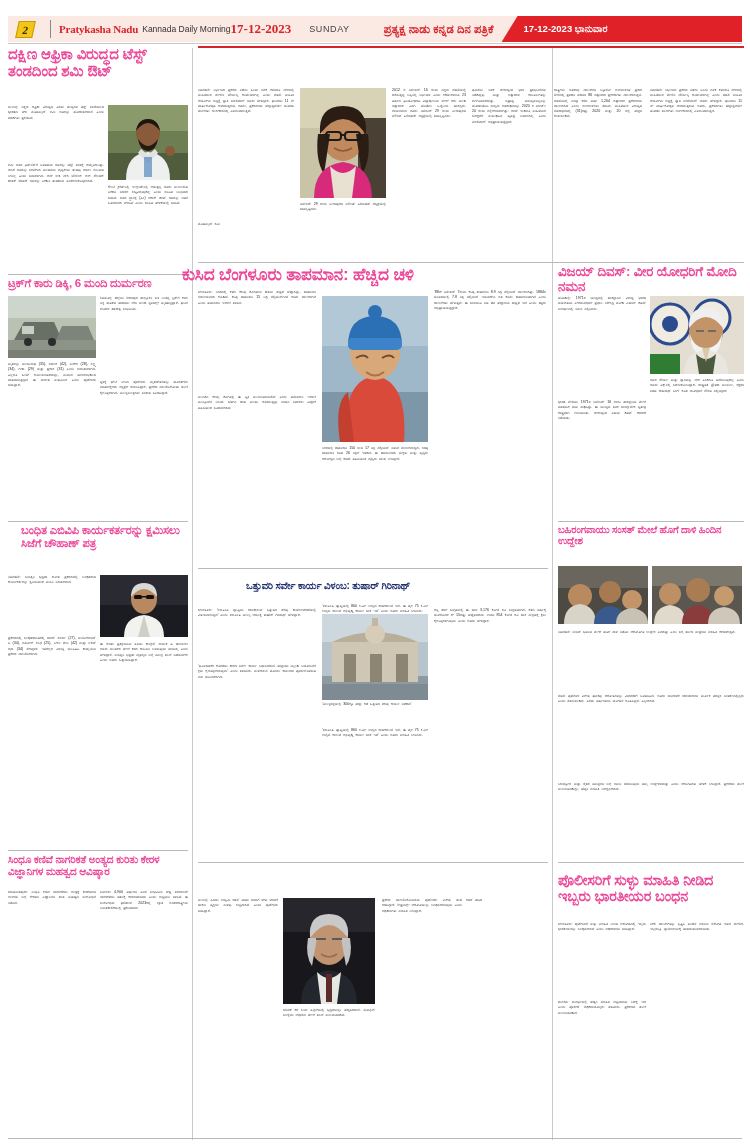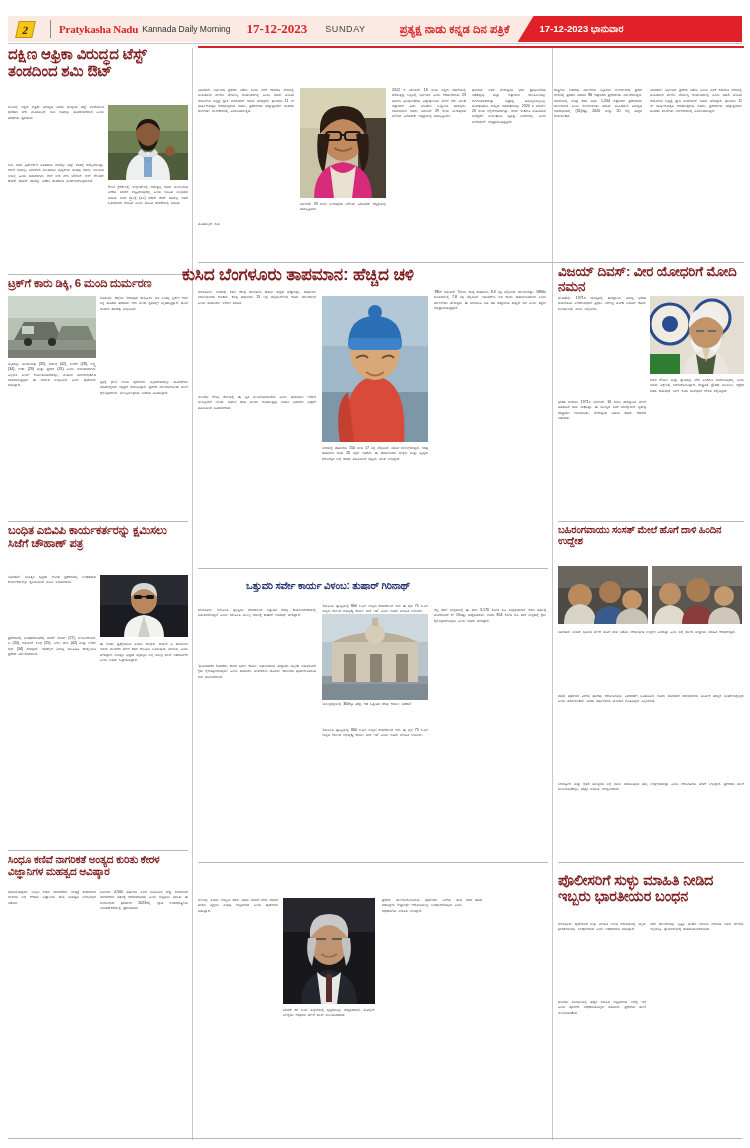--- a/index.html
+++ b/index.html
@@ -54,21 +54,20 @@
   .mast-sub {
     color: #333;
     font-size: 8.5px;
     margin-left: 4px;
     white-space: nowrap;
   }
   .mast-date {
     color: #d8232a;
     font-weight: bold;
     font-size: 13px;
-    margin-left: 16px;
     font-family: "Liberation Serif", serif;
     white-space: nowrap;
   }
   .mast-day {
     color: #444;
     font-size: 9px;
     margin-left: 18px;
     letter-spacing: 0.6px;
     white-space: nowrap;
   }
@@ -102,21 +101,21 @@
   
   .panel { position: absolute; }
 
   .rule-h { background: #b9b9b9; height: 1px; position: absolute; }
   .rule-v { background: #c9c9c9; width: 1px; position: absolute; }
   .rule-red { background: #d8232a; height: 1.5px; position: absolute; }
 
   
   .hl {
     font-weight: bold;
-    color: #7f1d1d;
+    color: #ec4899;
     line-height: 1.12;
     letter-spacing: -0.2px;
     font-family: "Liberation Sans", sans-serif;
   }
   .hl-red { color: #d8232a; }
   .hl-blue { color: #23306e; }
 
   
   .col { position: absolute; overflow: hidden; }
   .txt {
@@ -196,21 +195,21 @@
       <circle cx="44" cy="46" r="4" fill="#2c2c2c"></circle>
       <rect x="0" y="54" width="88" height="8" fill="#7a7f74"></rect>
     </svg>
   </div>
   <div class="col txt" style="left:100px; top:296px; width:88px; height:80px;">ಶಿವಮೊಗ್ಗ: ಜಿಲ್ಲೆಯ ಶಿಕಾರಿಪುರ ತಾಲ್ಲೂಕಿನ ಬಳಿ ನಿಂತಿದ್ದ ಟ್ರಕ್‌ಗೆ ಕಾರು ಡಿಕ್ಕಿ ಹೊಡೆದ ಪರಿಣಾಮ ಆರು ಮಂದಿ ಸ್ಥಳದಲ್ಲೇ ಮೃತಪಟ್ಟಿದ್ದಾರೆ. ಘಟನೆ ಶನಿವಾರ ತಡರಾತ್ರಿ ಸಂಭವಿಸಿದೆ.</div>
   <div class="col txt" style="left:8px; top:362px; width:88px; height:152px;">ಮೃತರನ್ನು ಮಂಜುನಾಥ (35), ರಮೇಶ (42), ಸುರೇಶ (28), ಲಕ್ಷ್ಮಿ (34), ಗೀತಾ (29) ಮತ್ತು ಪ್ರಕಾಶ (31) ಎಂದು ಗುರುತಿಸಲಾಗಿದೆ. ಎಲ್ಲರೂ ಒಂದೇ ಕುಟುಂಬದವರಾಗಿದ್ದು, ಮದುವೆ ಸಮಾರಂಭದಿಂದ ವಾಪಸಾಗುತ್ತಿದ್ದಾಗ ಈ ದುರಂತ ಸಂಭವಿಸಿದೆ ಎಂದು ಪೊಲೀಸರು ತಿಳಿಸಿದ್ದಾರೆ.</div>
   <div class="col txt" style="left:100px; top:380px; width:88px; height:134px;">ಸ್ಥಳಕ್ಕೆ ಭೇಟಿ ನೀಡಿದ ಪೊಲೀಸರು ಮೃತದೇಹಗಳನ್ನು ಹೊರತೆಗೆದು ಶವಪರೀಕ್ಷೆಗಾಗಿ ಆಸ್ಪತ್ರೆಗೆ ರವಾನಿಸಿದ್ದಾರೆ. ಪ್ರಕರಣ ದಾಖಲಿಸಿಕೊಂಡು ತನಿಖೆ ಕೈಗೊಳ್ಳಲಾಗಿದೆ. ಮುಖ್ಯಮಂತ್ರಿಗಳು ಸಂತಾಪ ಸೂಚಿಸಿದ್ದಾರೆ.</div>
 
   <div class="rule-h" style="left:8px; top:521px; width:180px;"></div>
 
-  <div class="panel" style="left:8px; top:524px; width:180px;">
+  <div class="panel" style="left:21px; top:524px; width:180px;">
     <div class="hl" style="font-size:11.5px;">ಬಂಧಿತ ಎಬಿವಿಪಿ ಕಾರ್ಯಕರ್ತರನ್ನು ಕ್ಷಮಿಸಲು ಸಿಜೆಗೆ ಚೌಹಾಣ್ ಪತ್ರ</div>
   </div>
   <div class="photo" style="left:100px; top:575px; width:88px; height:62px;">
     <svg width="88" height="62" viewBox="0 0 88 62" preserveAspectRatio="none">
       <rect width="88" height="62" fill="#1b1b22"></rect>
       <rect x="0" y="0" width="88" height="30" fill="#2a2a33"></rect>
       <ellipse cx="44" cy="24" rx="13" ry="15" fill="#b8895f"></ellipse>
       <path d="M31 22 q13 -16 26 0 q0 -14 -13 -14 q-13 0 -13 14" fill="#d8d8d8"></path>
       <rect x="34" y="20" width="8" height="4" rx="1.5" fill="#111"></rect>
       <rect x="46" y="20" width="8" height="4" rx="1.5" fill="#111"></rect>

